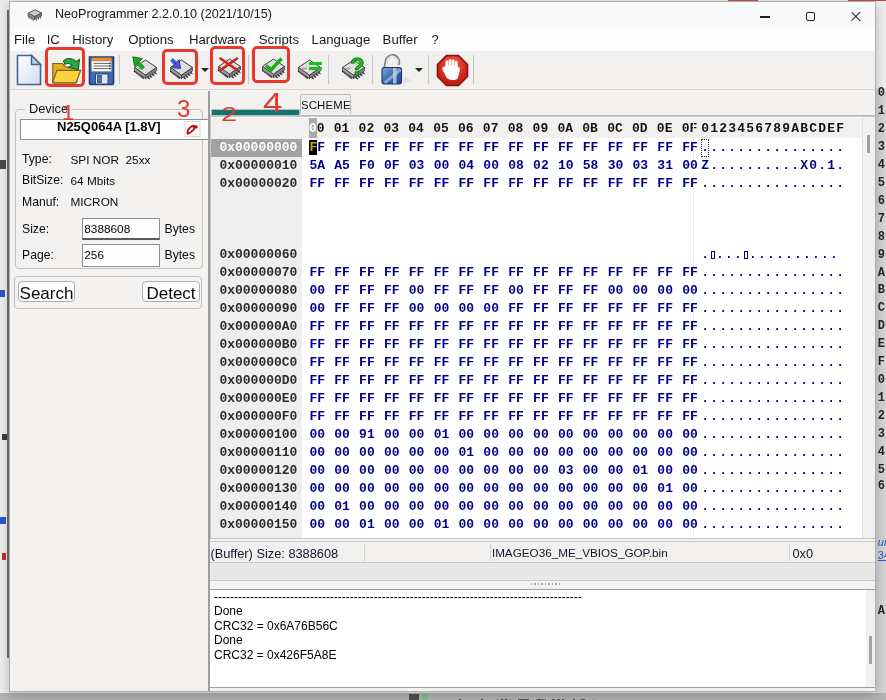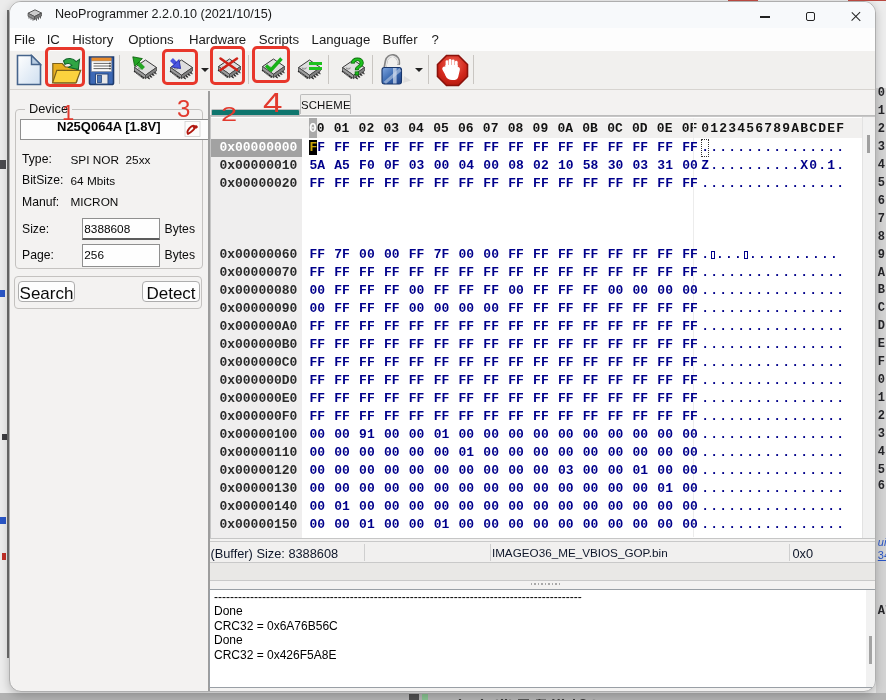--- a/index.html
+++ b/index.html
@@ -10,21 +10,21 @@
 
 #lline { left:6.8px; top:10px; width:1.8px; height:648px; background:#6e6e6e; }
 #rstrip { left:876px; top:0; width:10px; height:700px; background:#d3d3d3; }
 #rstrip .top { position:absolute; left:0; top:0; width:10px; height:88px; background:#ededed; }
 .sc { position:absolute; left:1.8px; width:12px; font:bold 12px "Liberation Mono",monospace;
    color:#26262a; }
 #bband { left:0; top:692.6px; width:886px; height:7.4px; background:#b2b2b2; overflow:hidden; }
 
 
 #win { left:9px; top:1px; width:866.5px; height:690.6px; background:#f3f2f1;
-  border:1px solid #aeaeae; border-radius:12px; overflow:hidden;
+  border:1px solid #aeaeae; border-radius:0; overflow:hidden;
   box-shadow:0 3px 10px rgba(0,0,0,0.22); }
 #titlebar { left:0; top:0; width:100%; height:26px; background:#f7f9fb; }
 #title { left:45px; top:5px; font-size:12.6px; color:#191919; }
 #menubar { left:0; top:26px; width:100%; height:23px; background:#fdfdfd; }
 .mi { position:absolute; top:3.5px; font-size:13.2px; color:#1a1a1a; }
 #toolbar { left:0; top:49px; width:100%; height:39px; background:#f1f0ee;
    border-bottom:1px solid #d7d4d0; }
 .tsep { position:absolute; top:53px; width:1px; height:29px; background:#c9c6c2; }
 .tico { position:absolute; }
 .dd { position:absolute; width:0; height:0; border-left:4.2px solid transparent;
@@ -425,21 +425,20 @@
         <span class="byt">5A A5 F0 0F 03 00 04 00 08 02 10 58 30 03 31 00</span>
         <span class="asc">Z..........X0.1.</span>
       </div>
 <div class="hr" style="top:172.50px">
         <span class="adr">0x00000020</span>
         <span class="byt">FF FF FF FF FF FF FF FF FF FF FF FF FF FF FF FF</span>
         <span class="asc">................</span>
       </div>
 <div class="hr" style="top:244.30px">
         <span class="adr">0x00000060</span>
-        <span class="byt">FF 7F 00 00 FF 7F 00 00 FF FF FF FF FF FF FF FF</span>
         <span class="asc">.<i class="bx"></i>...<i class="bx"></i>..........</span>
       </div>
 <div class="hr" style="top:262.25px">
         <span class="adr">0x00000070</span>
         <span class="byt">FF FF FF FF FF FF FF FF FF FF FF FF FF FF FF FF</span>
         <span class="asc">................</span>
       </div>
 <div class="hr" style="top:280.20px">
         <span class="adr">0x00000080</span>
         <span class="byt">00 FF FF FF 00 FF FF FF 00 FF FF FF 00 00 00 00</span>

